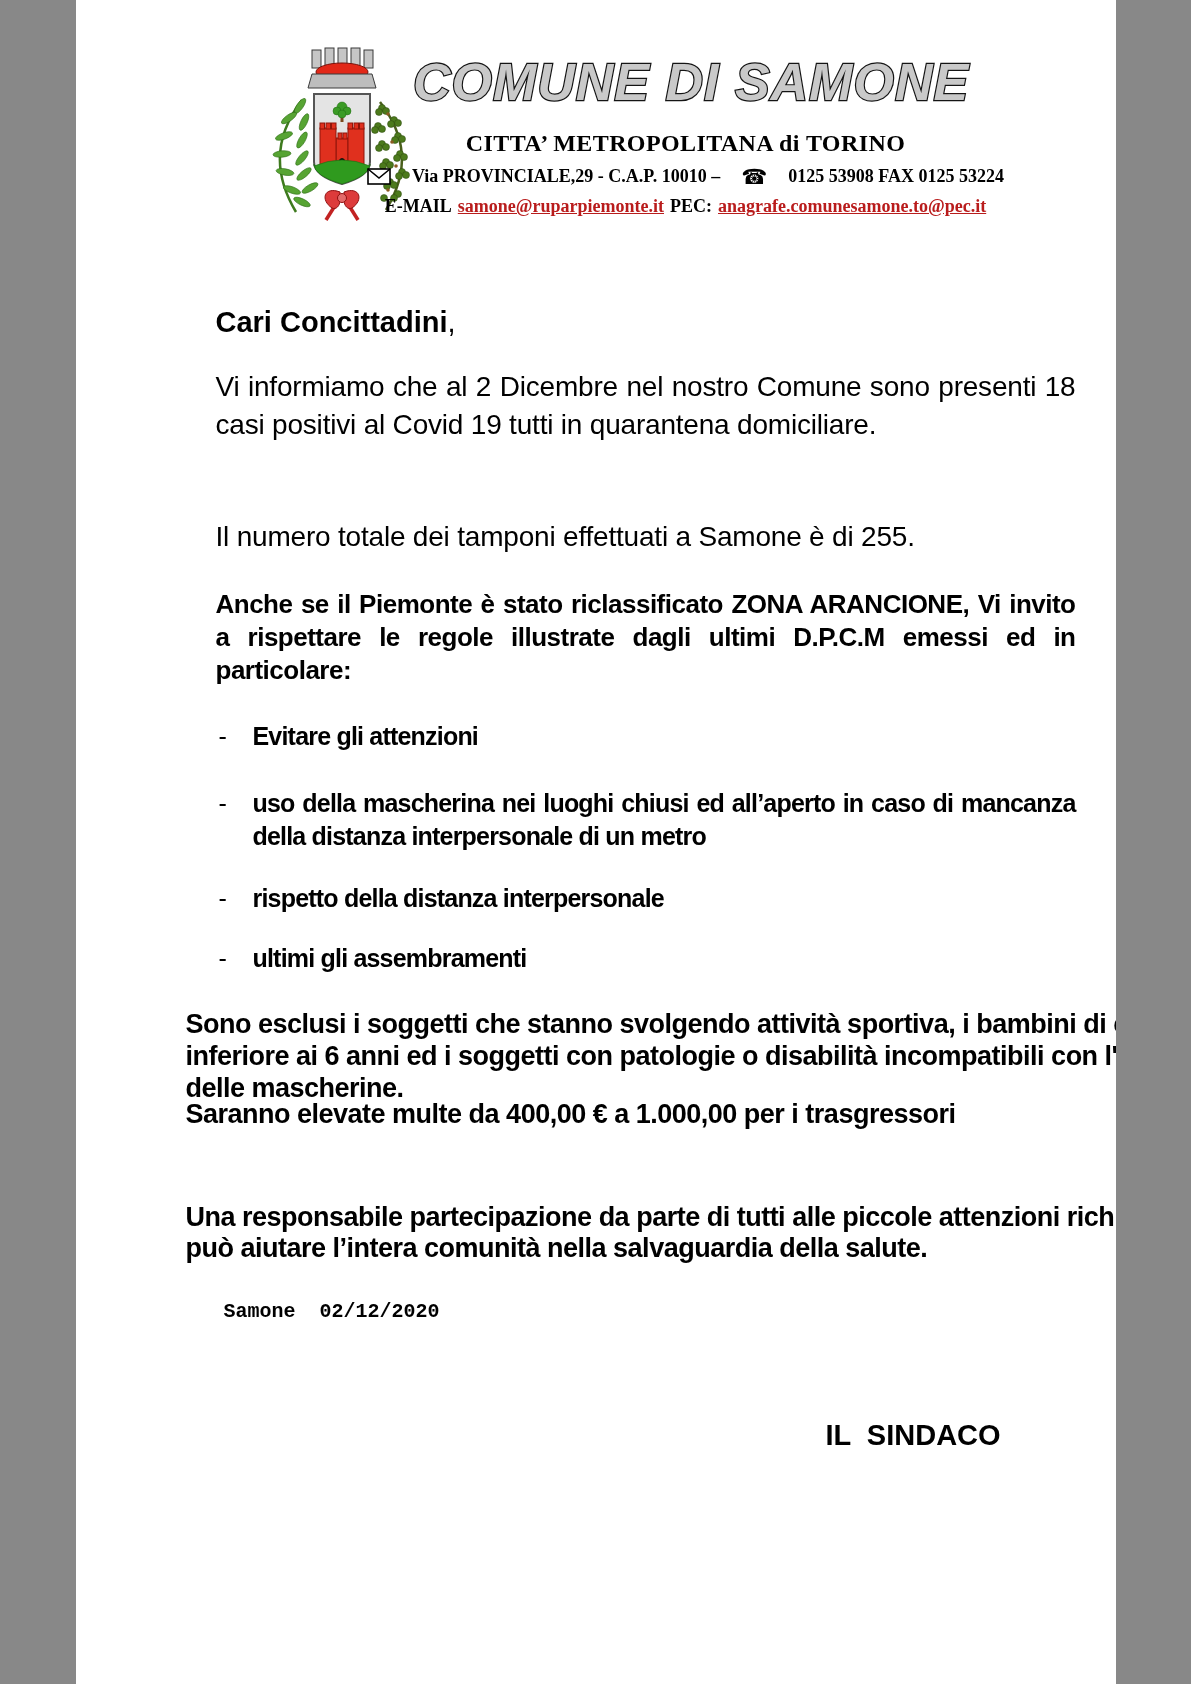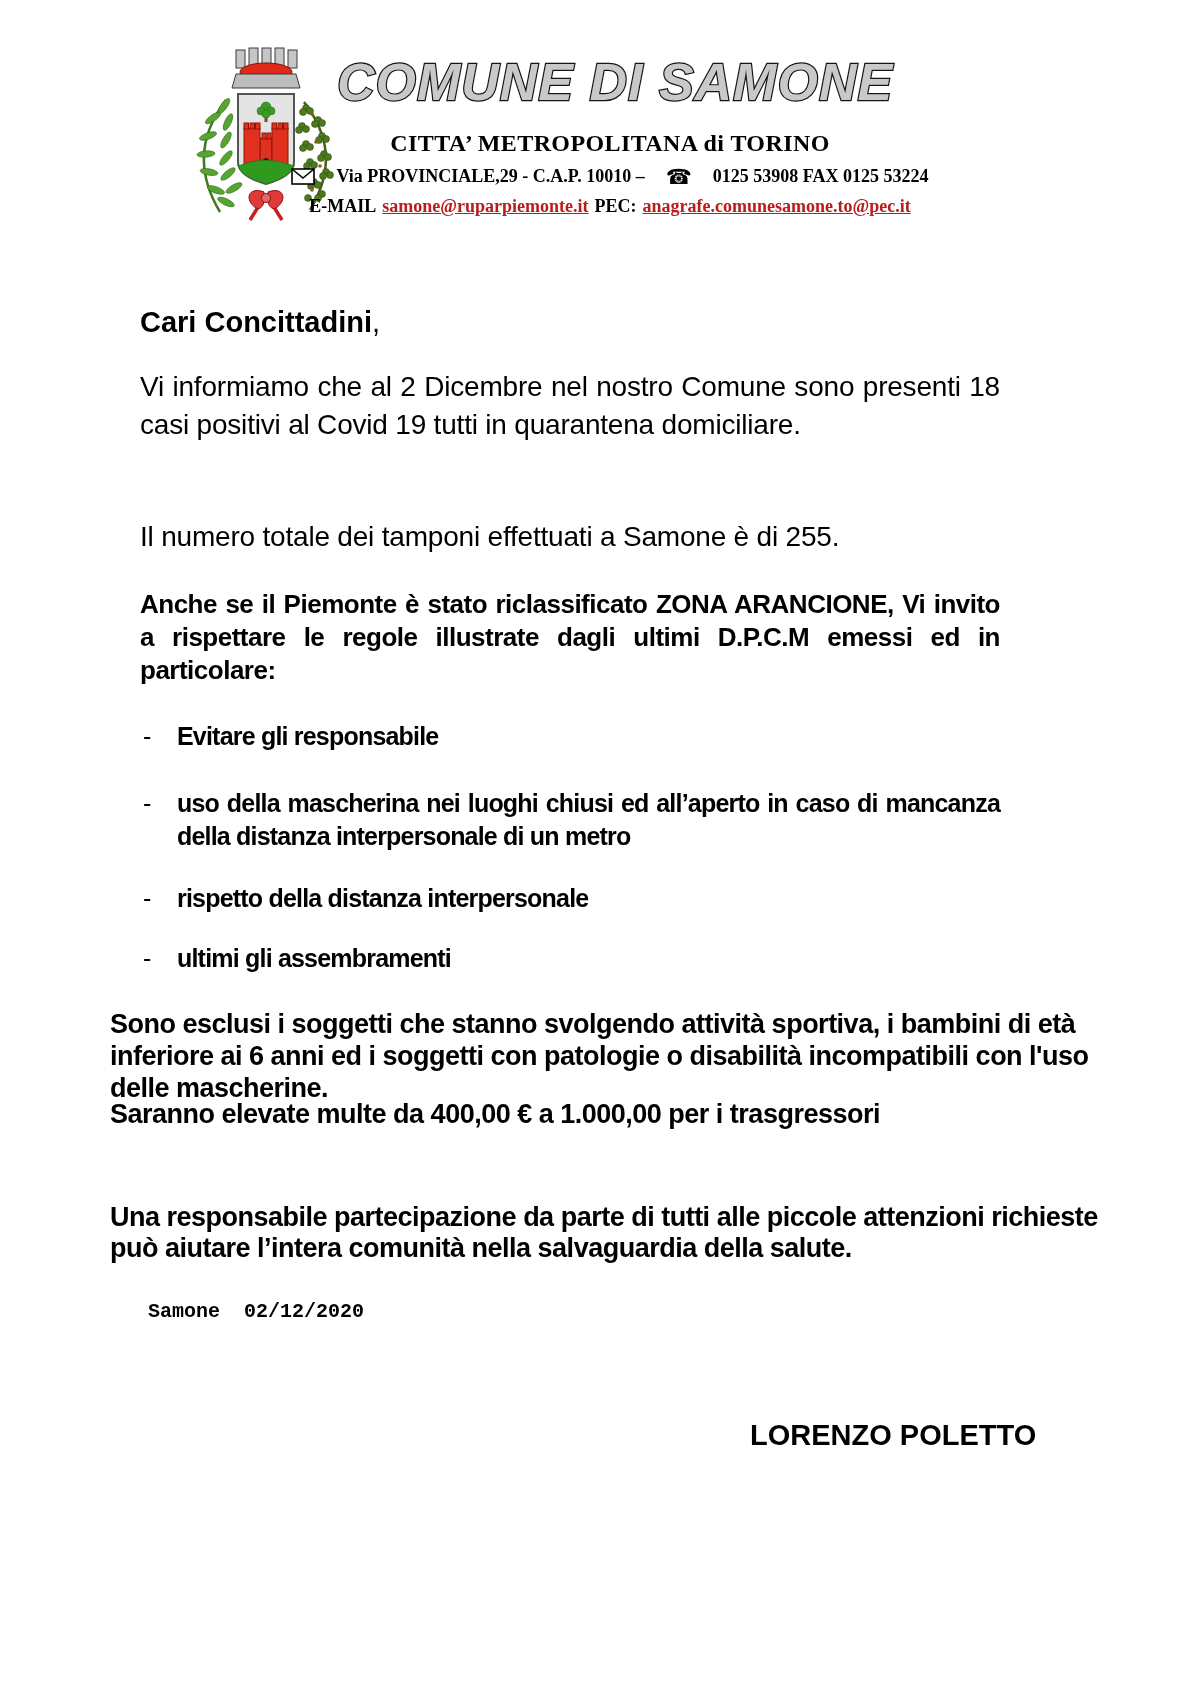--- a/index.html
+++ b/index.html
@@ -1,18 +1,18 @@
 <!DOCTYPE html>
 <html><head>
 <meta charset="utf-8">
 <style>
   html,body { margin:0; padding:0; background:#888; }
   .page {
     position: relative;
-    width: 1191px;
+    width: 1040px;
     height: 1684px;
     margin: 0 auto;
     background: #ffffff;
     font-family: "Liberation Sans", "DejaVu Sans", sans-serif;
     color: #000;
     overflow: hidden;
   }
   
   .crest { position:absolute; left:186px; top:42px; width:160px; height:182px; }
   .title-svg { position:absolute; left:330px; top:50px; width:570px; height:64px; overflow:visible; }
@@ -227,21 +227,21 @@
     <p class="blk greeting"><span class="bold">Cari Concittadini</span><span>,</span></p>
 
     <p id="p1" class="blk para-a">Vi informiamo che al 2 Dicembre nel nostro Comune sono presenti 18 casi positivi al Covid 19  tutti in quarantena domiciliare.</p>
 
     <p id="p2" class="blk para-a">Il numero totale dei tamponi effettuati a Samone è di 255.</p>
 
     <p id="p3" class="blk para-a">Anche se il Piemonte è stato riclassificato ZONA ARANCIONE, Vi invito a rispettare le regole illustrate dagli ultimi  D.P.C.M emessi  ed in particolare:</p>
 
     <div id="b1" class="bullet">
       <span class="dash">-</span>
-      <span class="btxt">Evitare gli responsabile</span>
+      <span class="btxt">Evitare gli attenzioni</span>
     </div>
     <div id="b2" class="bullet">
       <span class="dash">-</span>
       <span class="btxt">uso della mascherina nei luoghi chiusi ed all’aperto in caso di mancanza della distanza interpersonale di un metro</span>
     </div>
     <div id="b3" class="bullet">
       <span class="dash">-</span>
       <span class="btxt">rispetto della distanza interpersonale</span>
     </div>
     <div id="b4" class="bullet">
@@ -251,17 +251,17 @@
 
     <p id="p4" class="blk para-b">Sono esclusi i soggetti che stanno svolgendo attività sportiva, i bambini di età inferiore ai 6 anni ed i soggetti con patologie o disabilità incompatibili con l'uso delle mascherine.</p>
 
     <p id="p5" class="blk para-b">Saranno elevate multe da 400,00 € a 1.000,00 per i trasgressori</p>
 
     <p id="p6" class="blk para-b">Una responsabile partecipazione da parte di tutti alle piccole attenzioni richieste può aiutare l’intera comunità nella salvaguardia della salute.</p>
 
     <p class="blk dateline">Samone  02/12/2020</p>
 
     <div class="blk signature">
-      <div>LORENZO POLETTO</div>
+      <div>IL  SINDACO</div>
     </div>
 
   </main>
 </div>
 
 </body></html>

